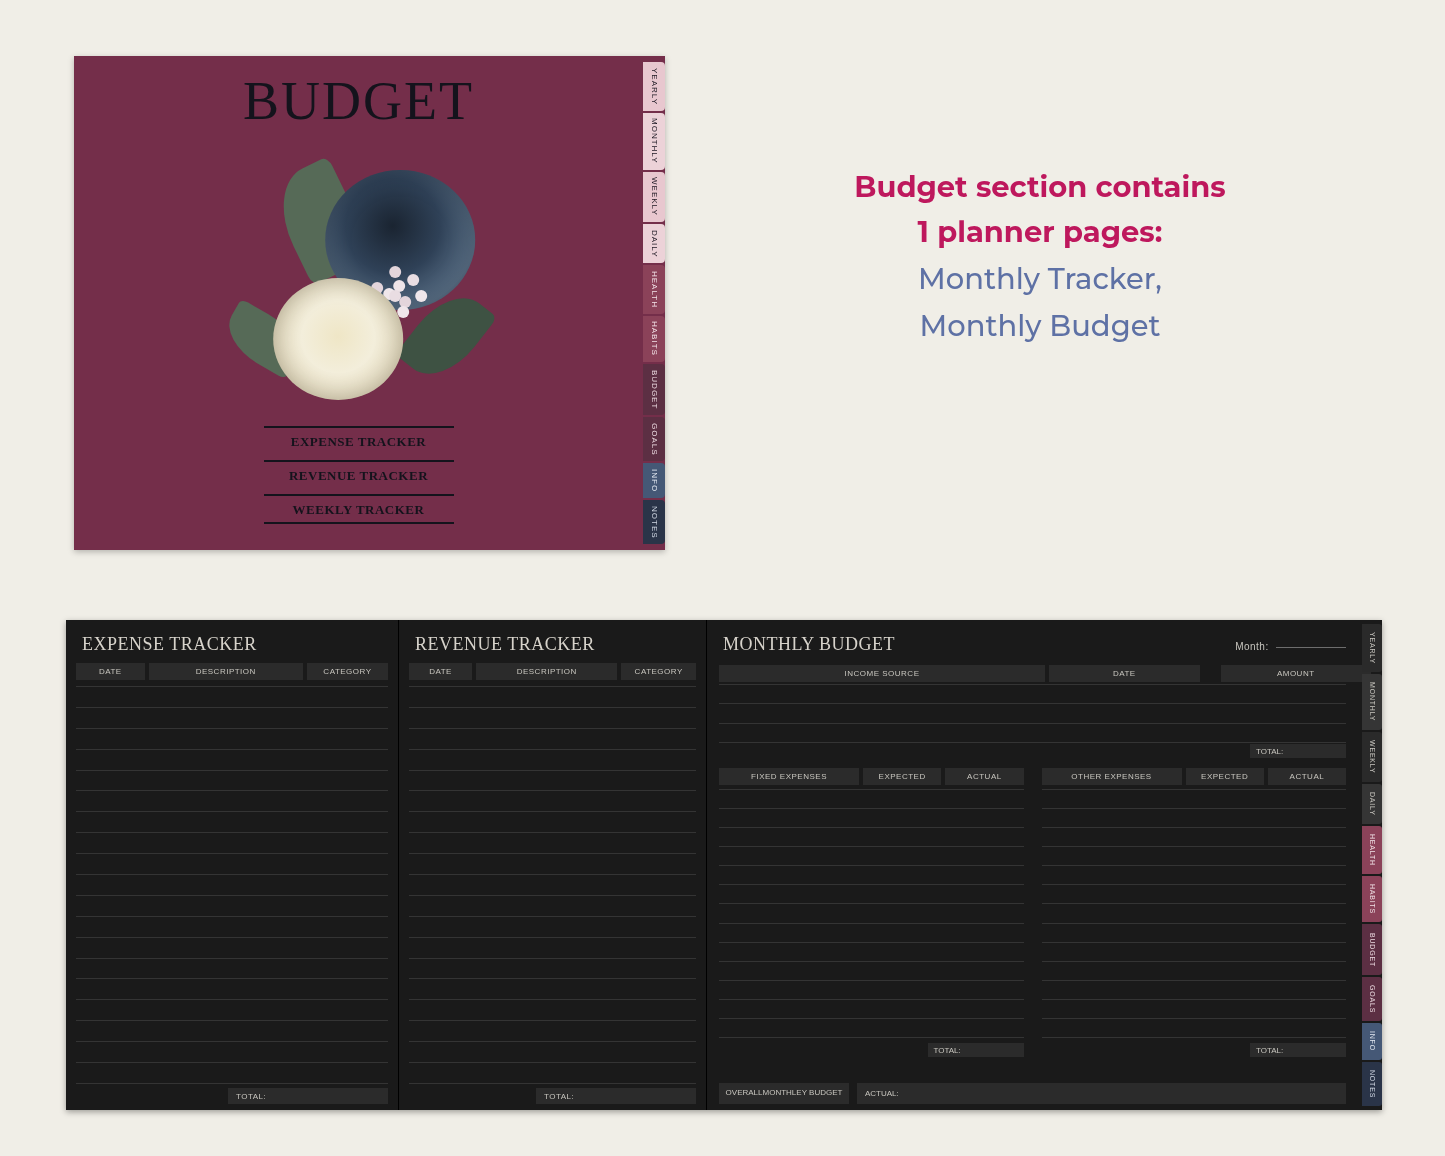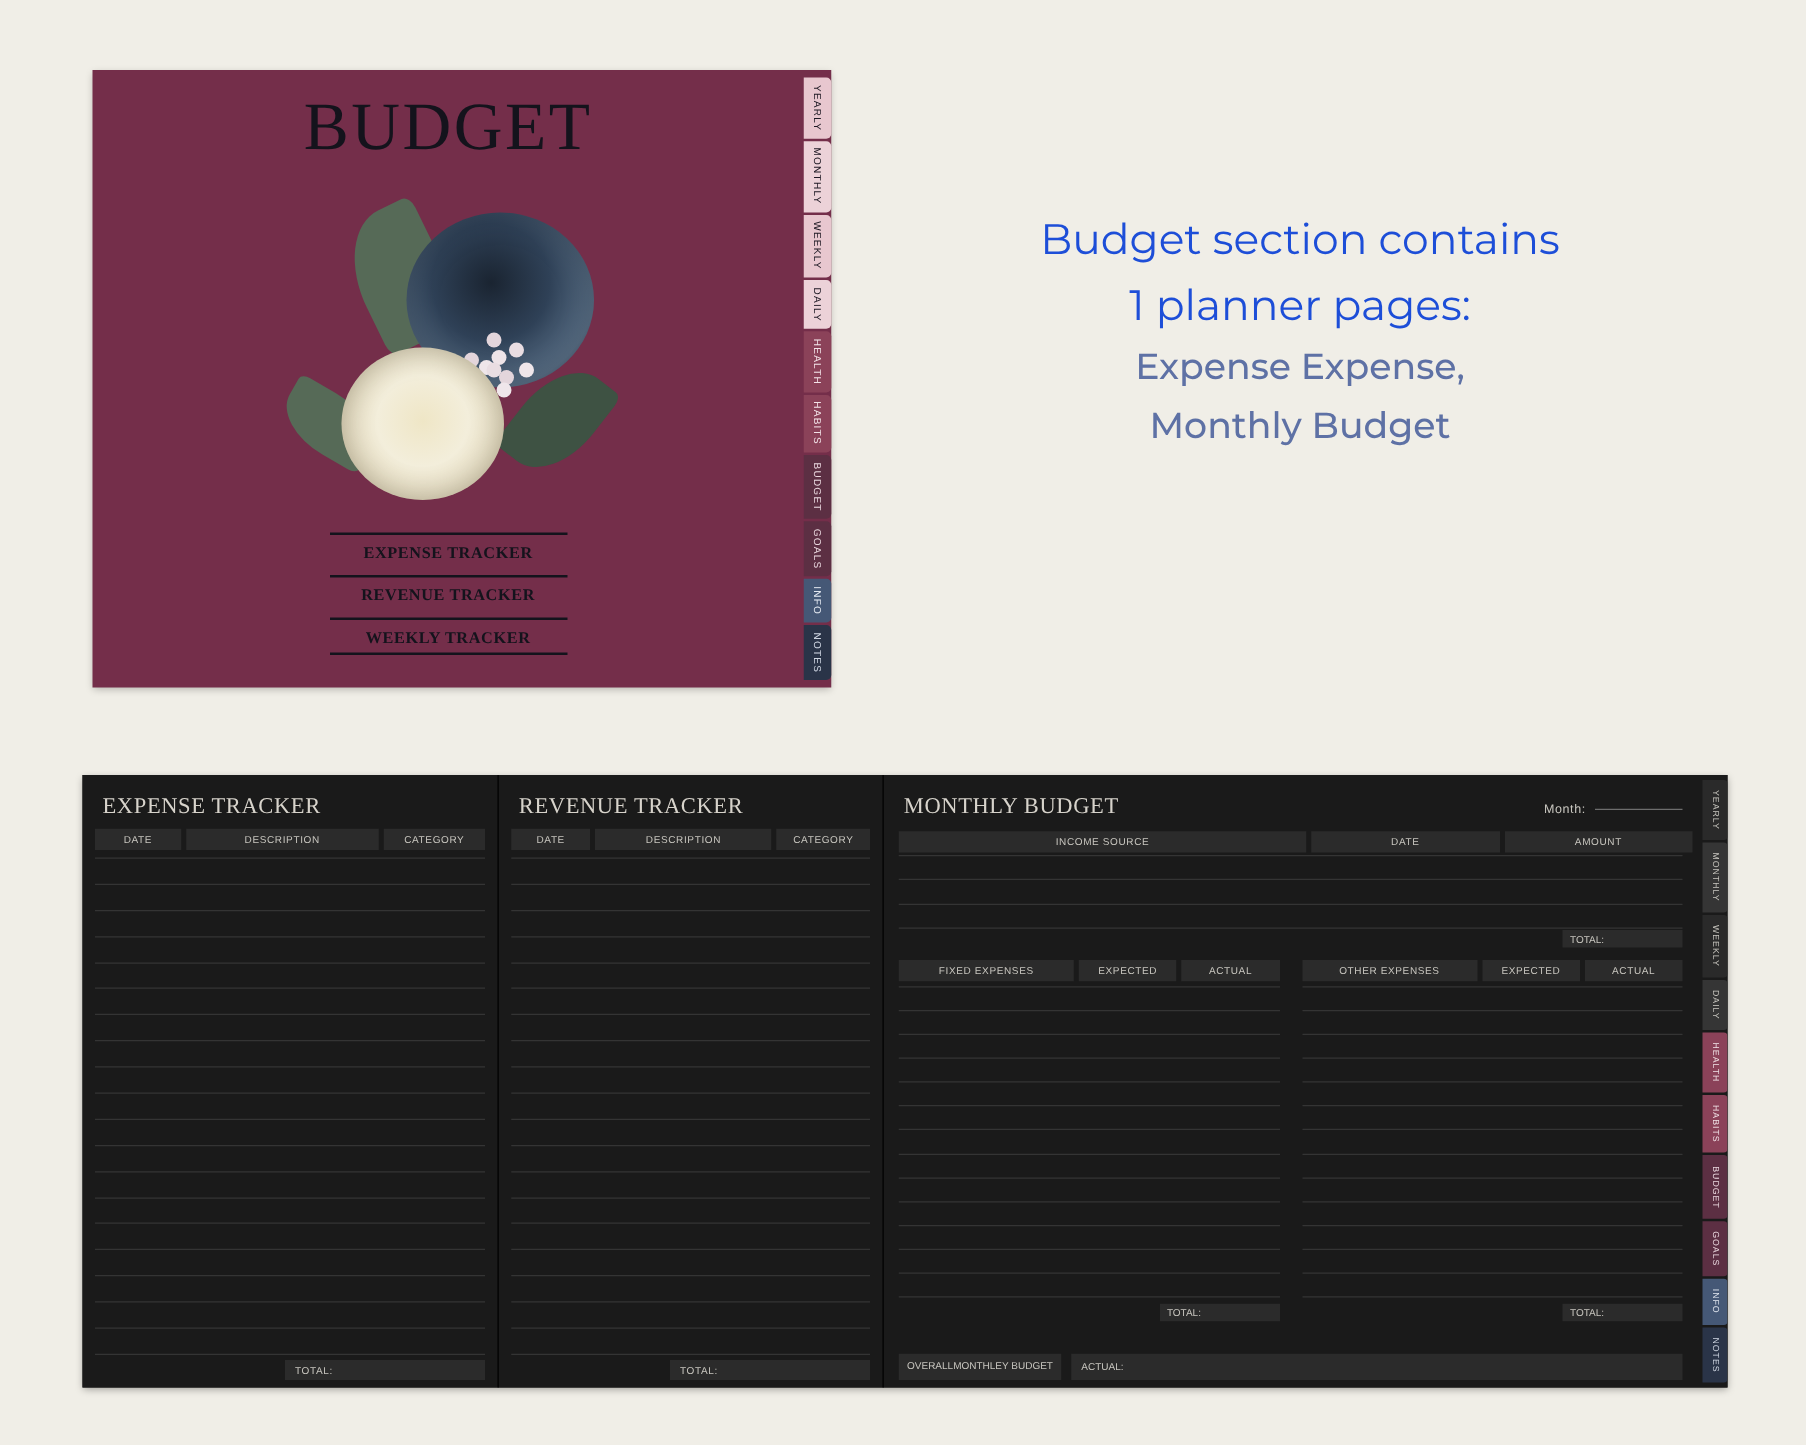--- a/index.html
+++ b/index.html
@@ -115,23 +115,23 @@
 
   
   .desc {
     position: absolute;
     left: 760px; top: 165px;
     width: 560px;
     text-align: center;
     font-family: Montserrat, Arial, sans-serif;
   }
   .desc .d1 {
-    color: #1d4ed8;
-    font-size: 34px;
-    font-weight: 400;
+    color: #be185d;
+    font-size: 29px;
+    font-weight: 700;
     line-height: 1.55;
   }
   .desc .d2 {
     color: #5e71a5;
     font-size: 29px;
     font-weight: 500;
     line-height: 1.55;
     margin-top: 2px;
   }
 
@@ -191,21 +191,21 @@
   
   .p3 .ptitle { display: flex; justify-content: space-between; align-items: baseline; padding-right: 36px; }
   .p3 .monthlbl { font-size: 10px; font-family: Arial, sans-serif; color: #c8c6bf; }
   .p3 .monthlbl .line { display:inline-block; width: 70px; border-bottom:1px solid #6d6d6d; vertical-align: middle; margin-left:4px; }
 
   .mb-top {
     display:flex; gap:4px; padding:0 36px 0 12px; margin-top:2px;
   }
   .mb-top .th:nth-child(1){ flex: 0 0 52%; }
   .mb-top .th:nth-child(2){ flex: 0 0 24%; }
-  .mb-top .th:nth-child(3){ flex: 0 0 24%; }
+  .mb-top .th:nth-child(3){ flex: 0 0 24%; margin-left: 17px; }
   .mb-top-rows { position:relative; margin:2px 36px 0 12px; height:58px; }
   .mb-top-rows .r { position:absolute; left:0; right:0; height:1px; background:#343434; }
   .mb-total-right {
     margin: 2px 36px 0 auto; width: 96px; height:14px;
     background:#2b2b2b; font-size:8px; color:#c8c6bf;
     display:flex; align-items:center; padding-left:6px;
     font-family: Arial, sans-serif;
   }
 
   .mb-cols {
@@ -292,21 +292,21 @@
         <div class="ctab wine">BUDGET</div>
         <div class="ctab wine">GOALS</div>
         <div class="ctab slate">INFO</div>
         <div class="ctab dark">NOTES</div>
       </div>
   </div>
 
   <div class="desc">
     <div class="d1">Budget section contains</div>
     <div class="d1">1 planner pages:</div>
-    <div class="d2">Expense Expense,</div>
+    <div class="d2">Monthly Tracker,</div>
     <div class="d2">Monthly Budget</div>
   </div>
 
   <div class="strip">
 
     <div class="page p1">
       <div class="ptitle">EXPENSE TRACKER</div>
       <div class="thead">
         <div class="th" style="flex:0 0 22%;">DATE</div>
         <div class="th" style="flex:1 1 auto;">DESCRIPTION</div>

